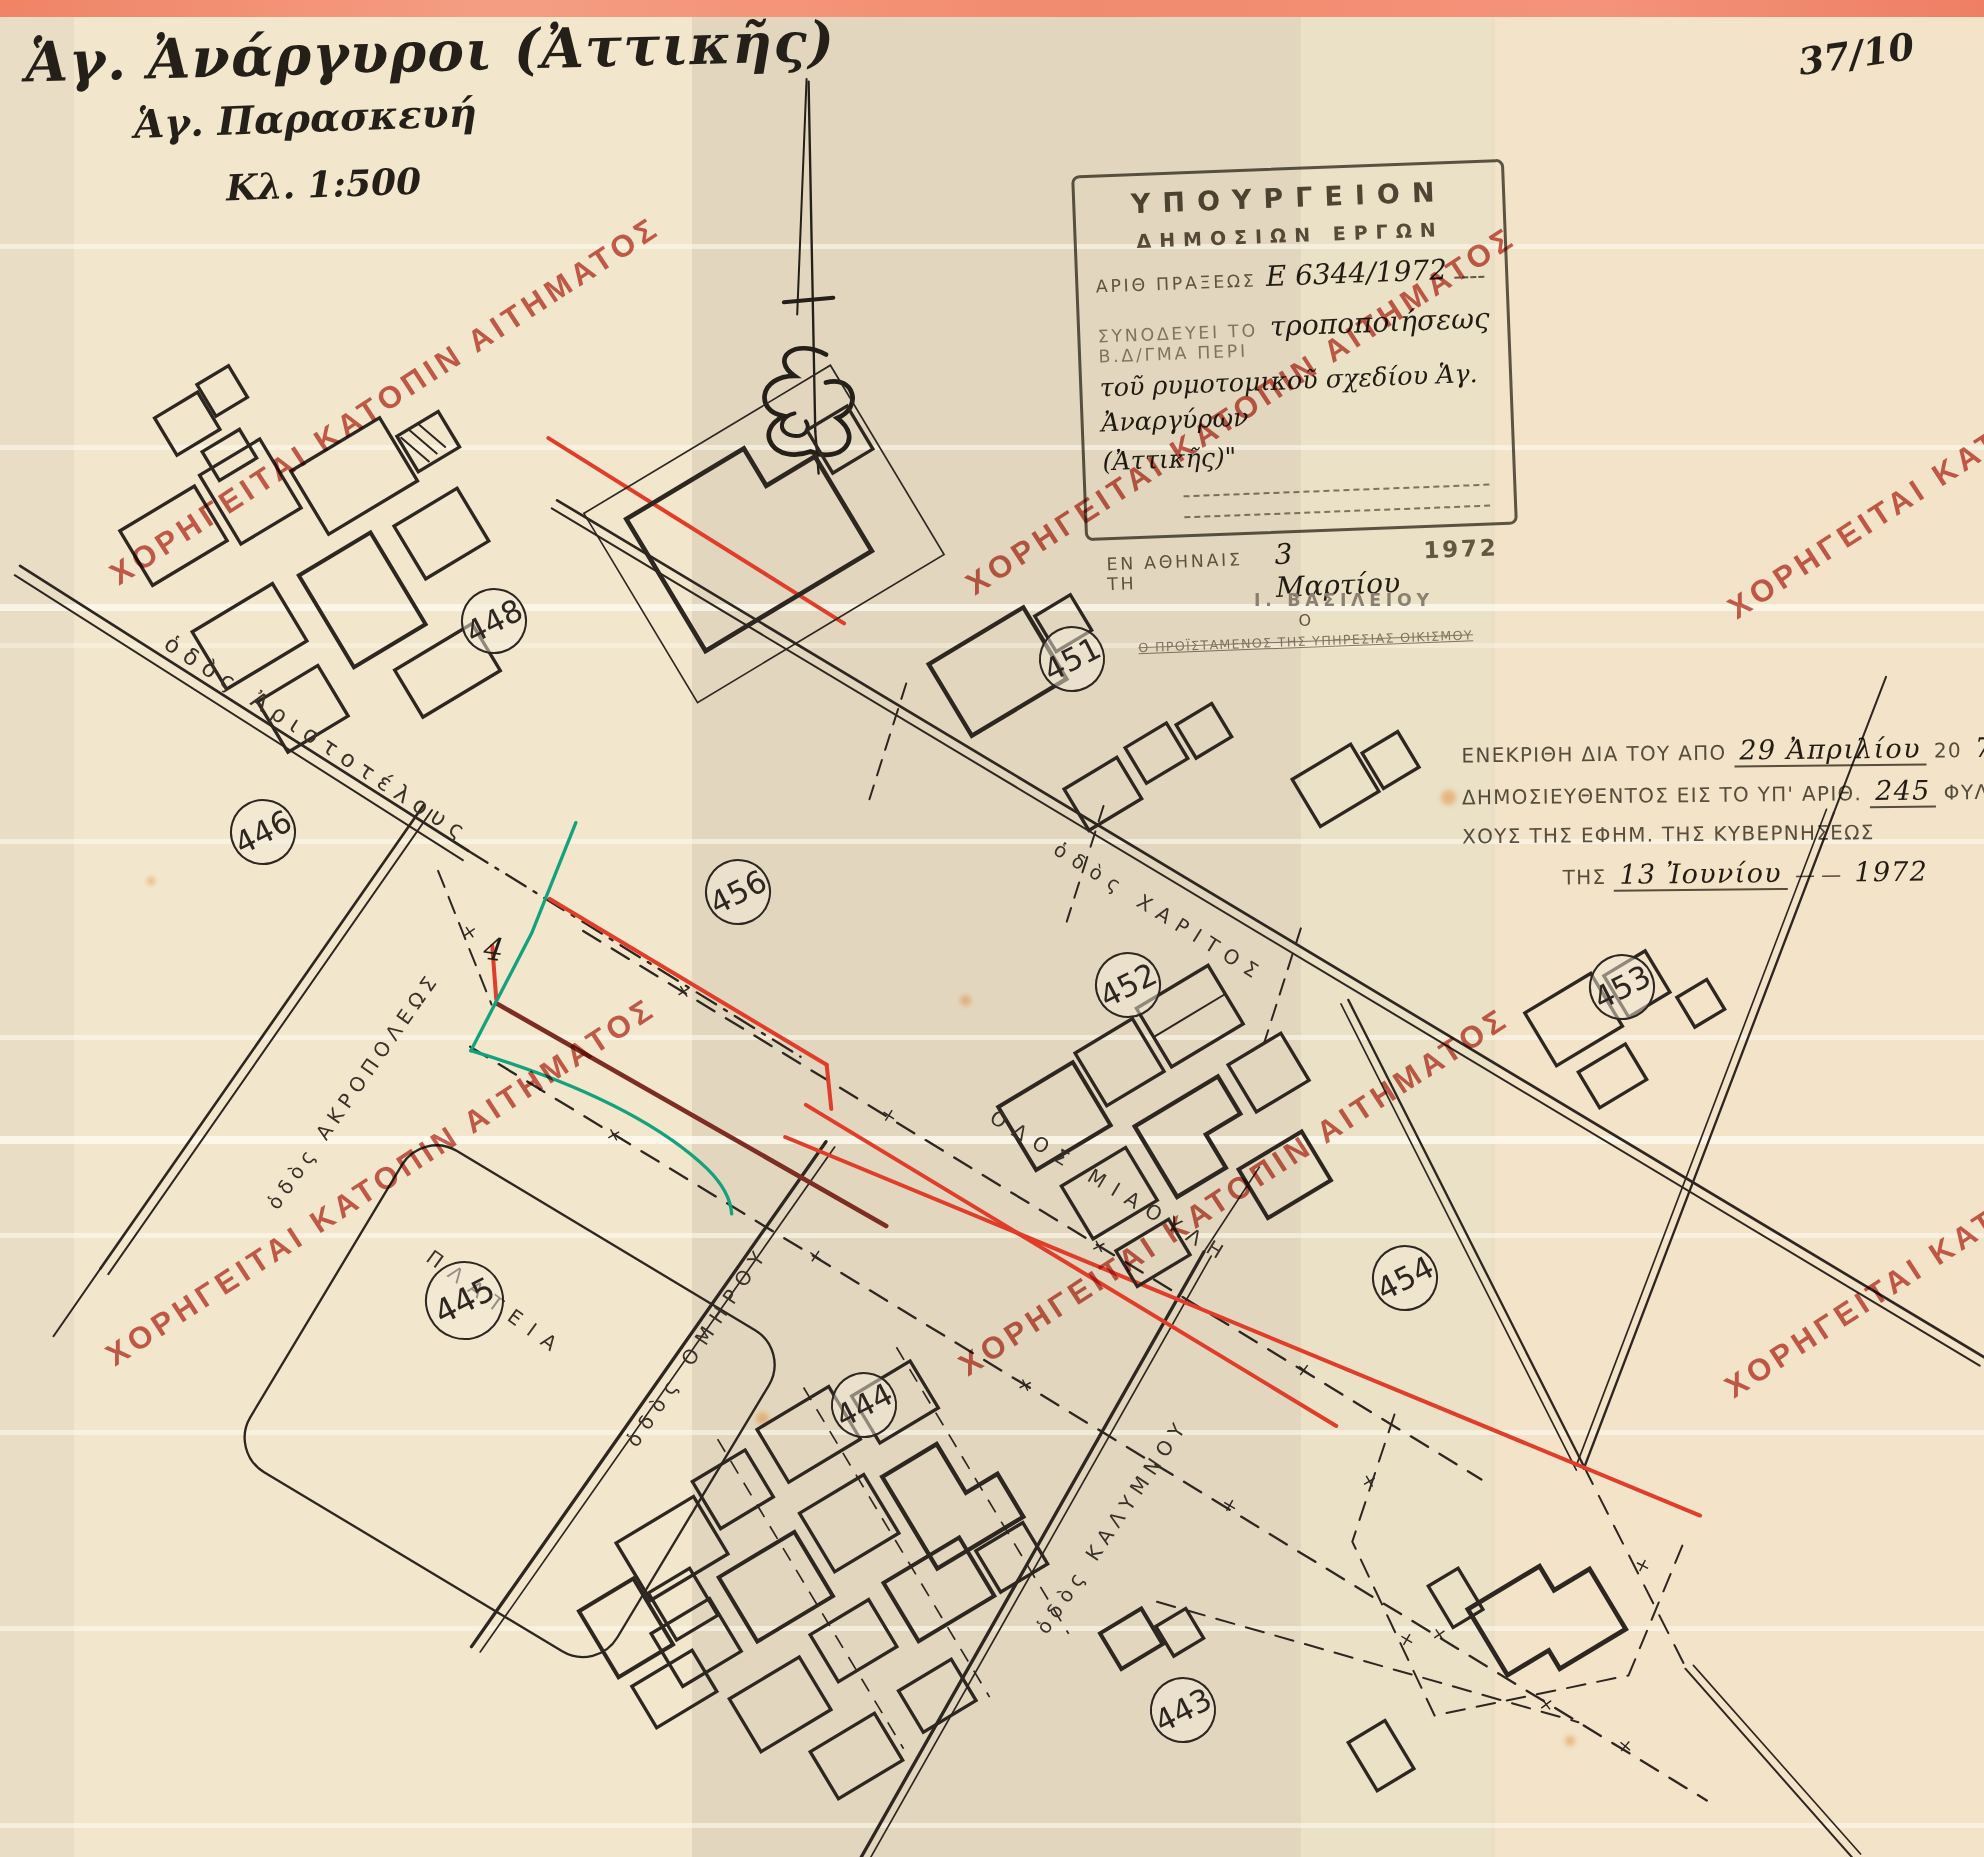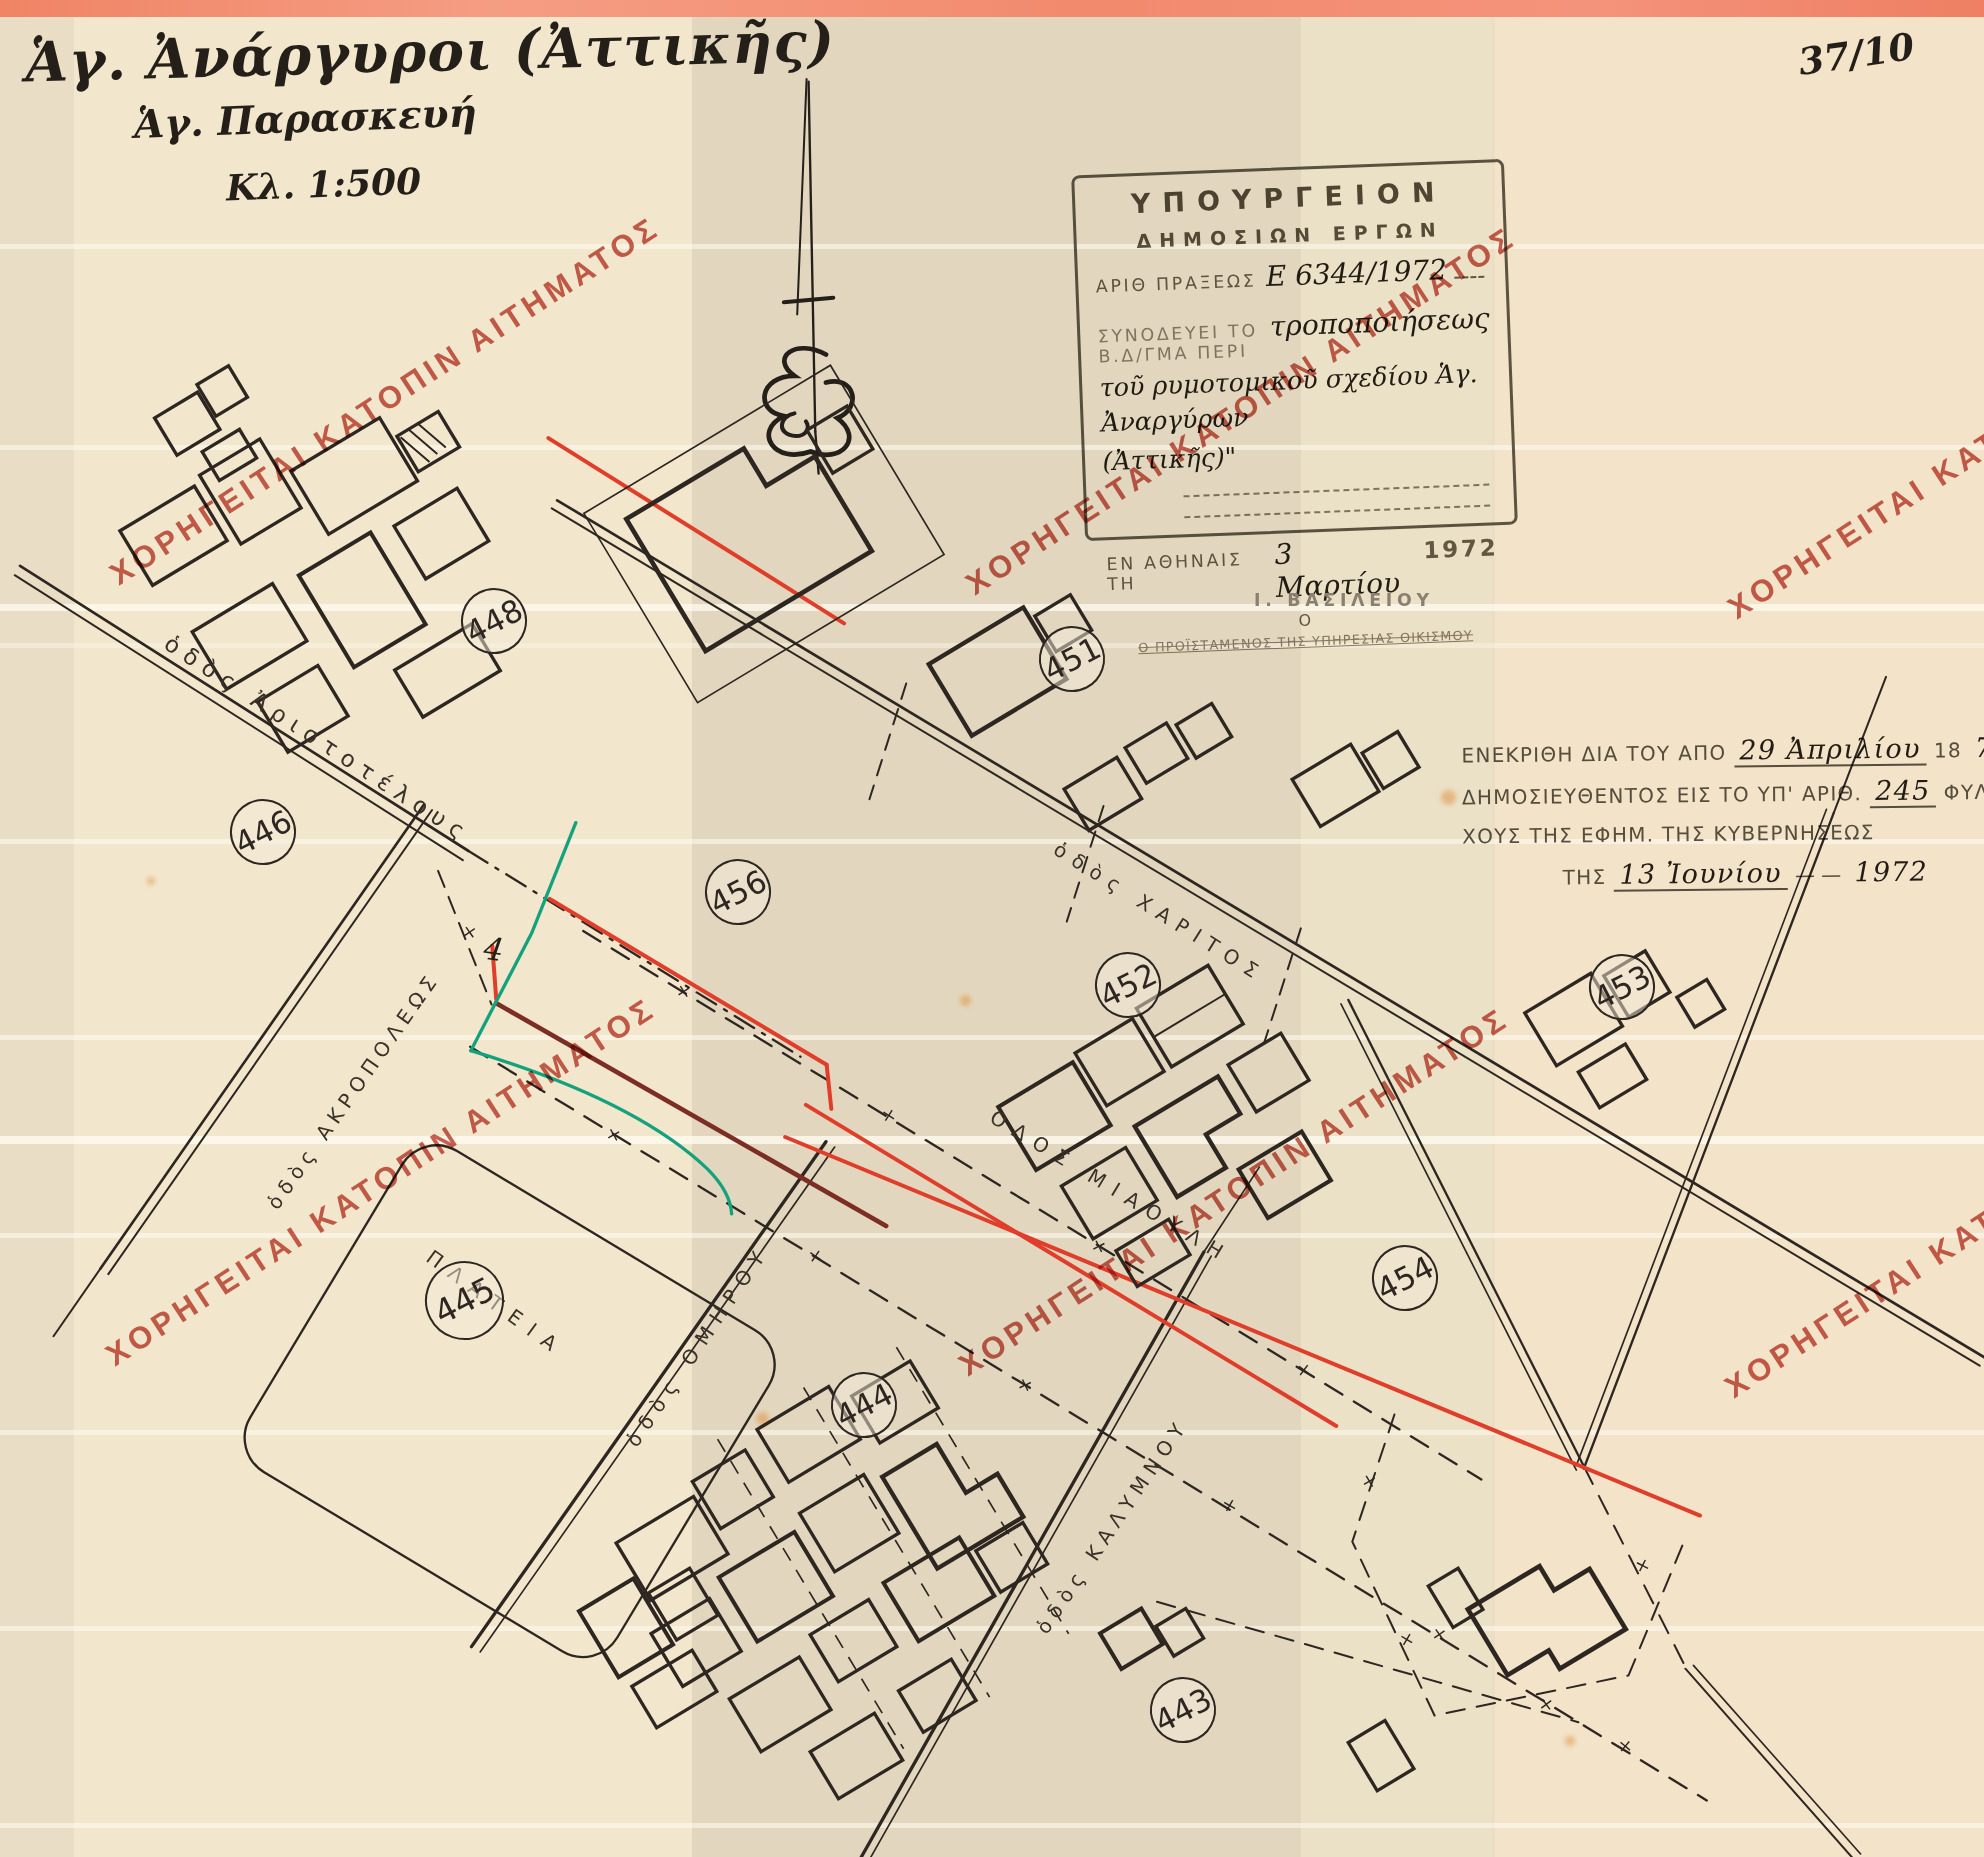--- a/index.html
+++ b/index.html
@@ -285,21 +285,21 @@
     <div class="c o st">Ο</div>
     <div class="c signer st">Ο ΠΡΟΪΣΤΑΜΕΝΟΣ ΤΗΣ ΥΠΗΡΕΣΙΑΣ ΟΙΚΙΣΜΟΥ</div>
   </div>
 
   <div class="vasiliou st">Ι. ΒΑΣΙΛΕΙΟΥ</div>
 
   <div class="astamp">
     <div class="row">
       <span>ΕΝΕΚΡΙΘΗ ΔΙΑ ΤΟΥ ΑΠΟ</span>
       <span class="hw">29 Ἀπριλίου</span>
-      <span>18</span>
+      <span>20</span>
       <span class="hw" style="border-bottom:none">72</span>
       
     </div>
     <div class="row">
       <span>ΔΗΜΟΣΙΕΥΘΕΝΤΟΣ ΕΙΣ ΤΟ ΥΠ' ΑΡΙΘ.</span>
       <span class="hw">245</span>
       <span>ΦΥΛΛΟΝ ΤΟΥ Δ' ΤΕΥ</span>
     </div>
     <div class="row">ΧΟΥΣ ΤΗΣ ΕΦΗΜ. ΤΗΣ ΚΥΒΕΡΝΗΣΕΩΣ</div>
     <div class="row ind">

